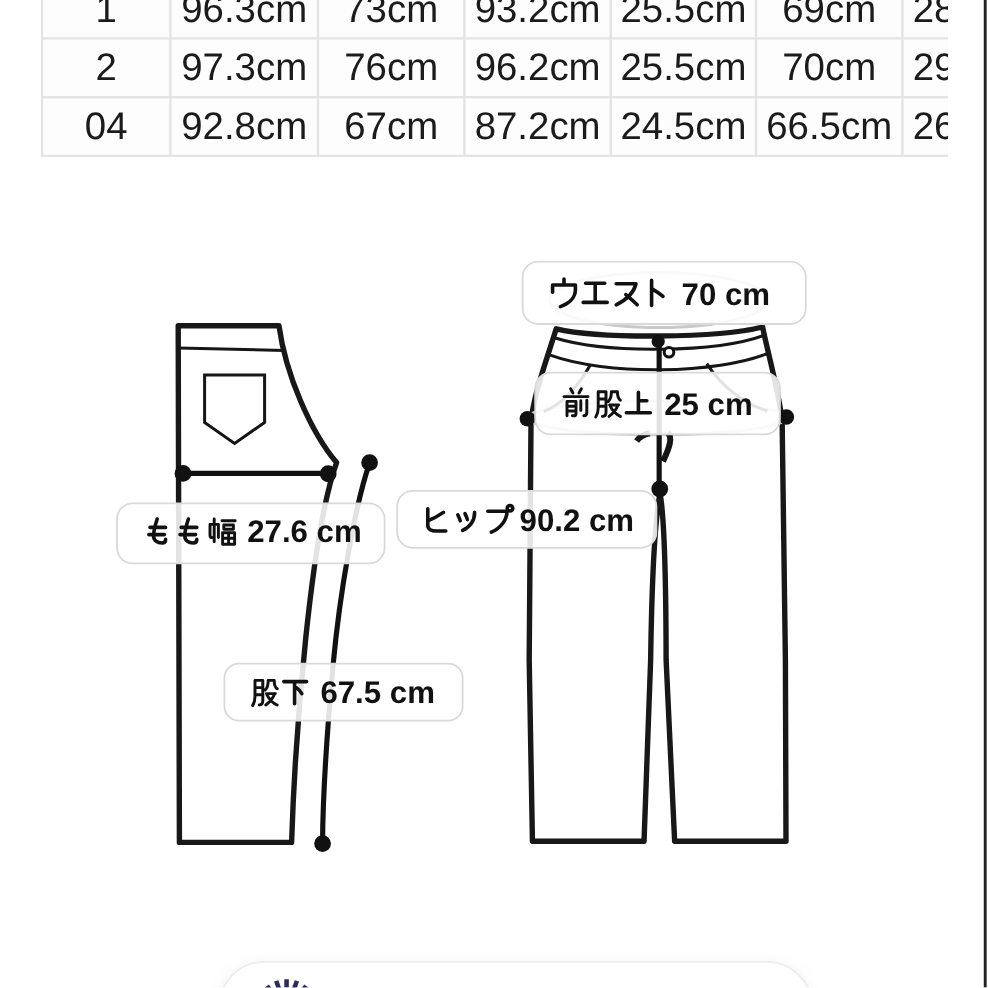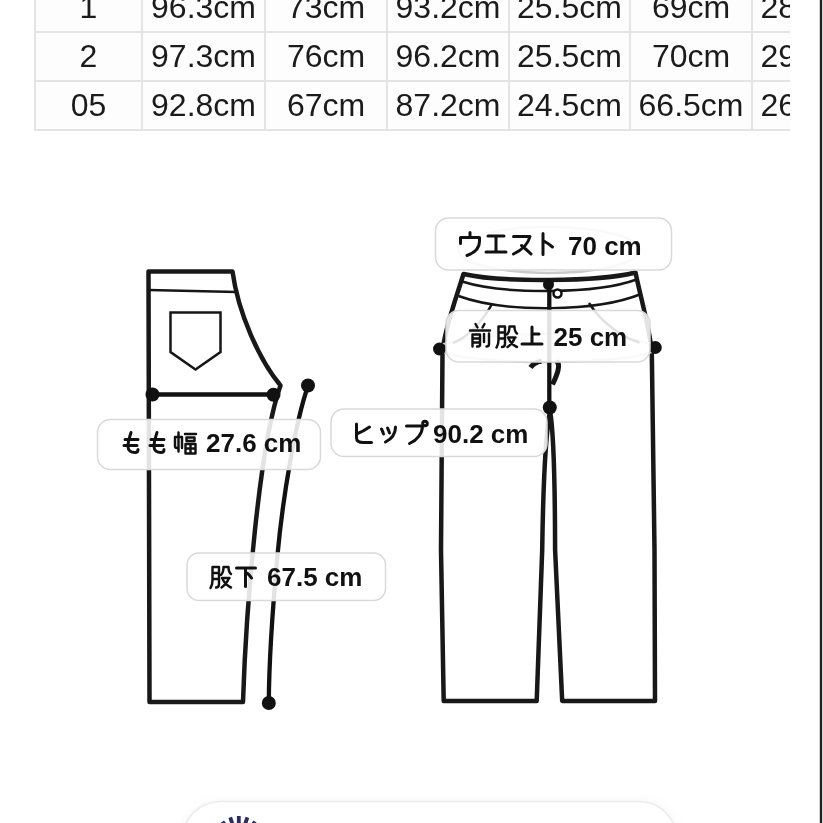--- a/index.html
+++ b/index.html
@@ -47,21 +47,21 @@
             <td>2</td>
             <td>97.3cm</td>
             <td>76cm</td>
             <td>96.2cm</td>
             <td>25.5cm</td>
             <td>70cm</td>
             <td>29.5cm</td>
           </tr>
 
 <tr>
-            <td>05</td>
+            <td>04</td>
             <td>92.8cm</td>
             <td>67cm</td>
             <td>87.2cm</td>
             <td>24.5cm</td>
             <td>66.5cm</td>
             <td>26.5cm</td>
           </tr>
 </tbody>
       </table>
 </div>

